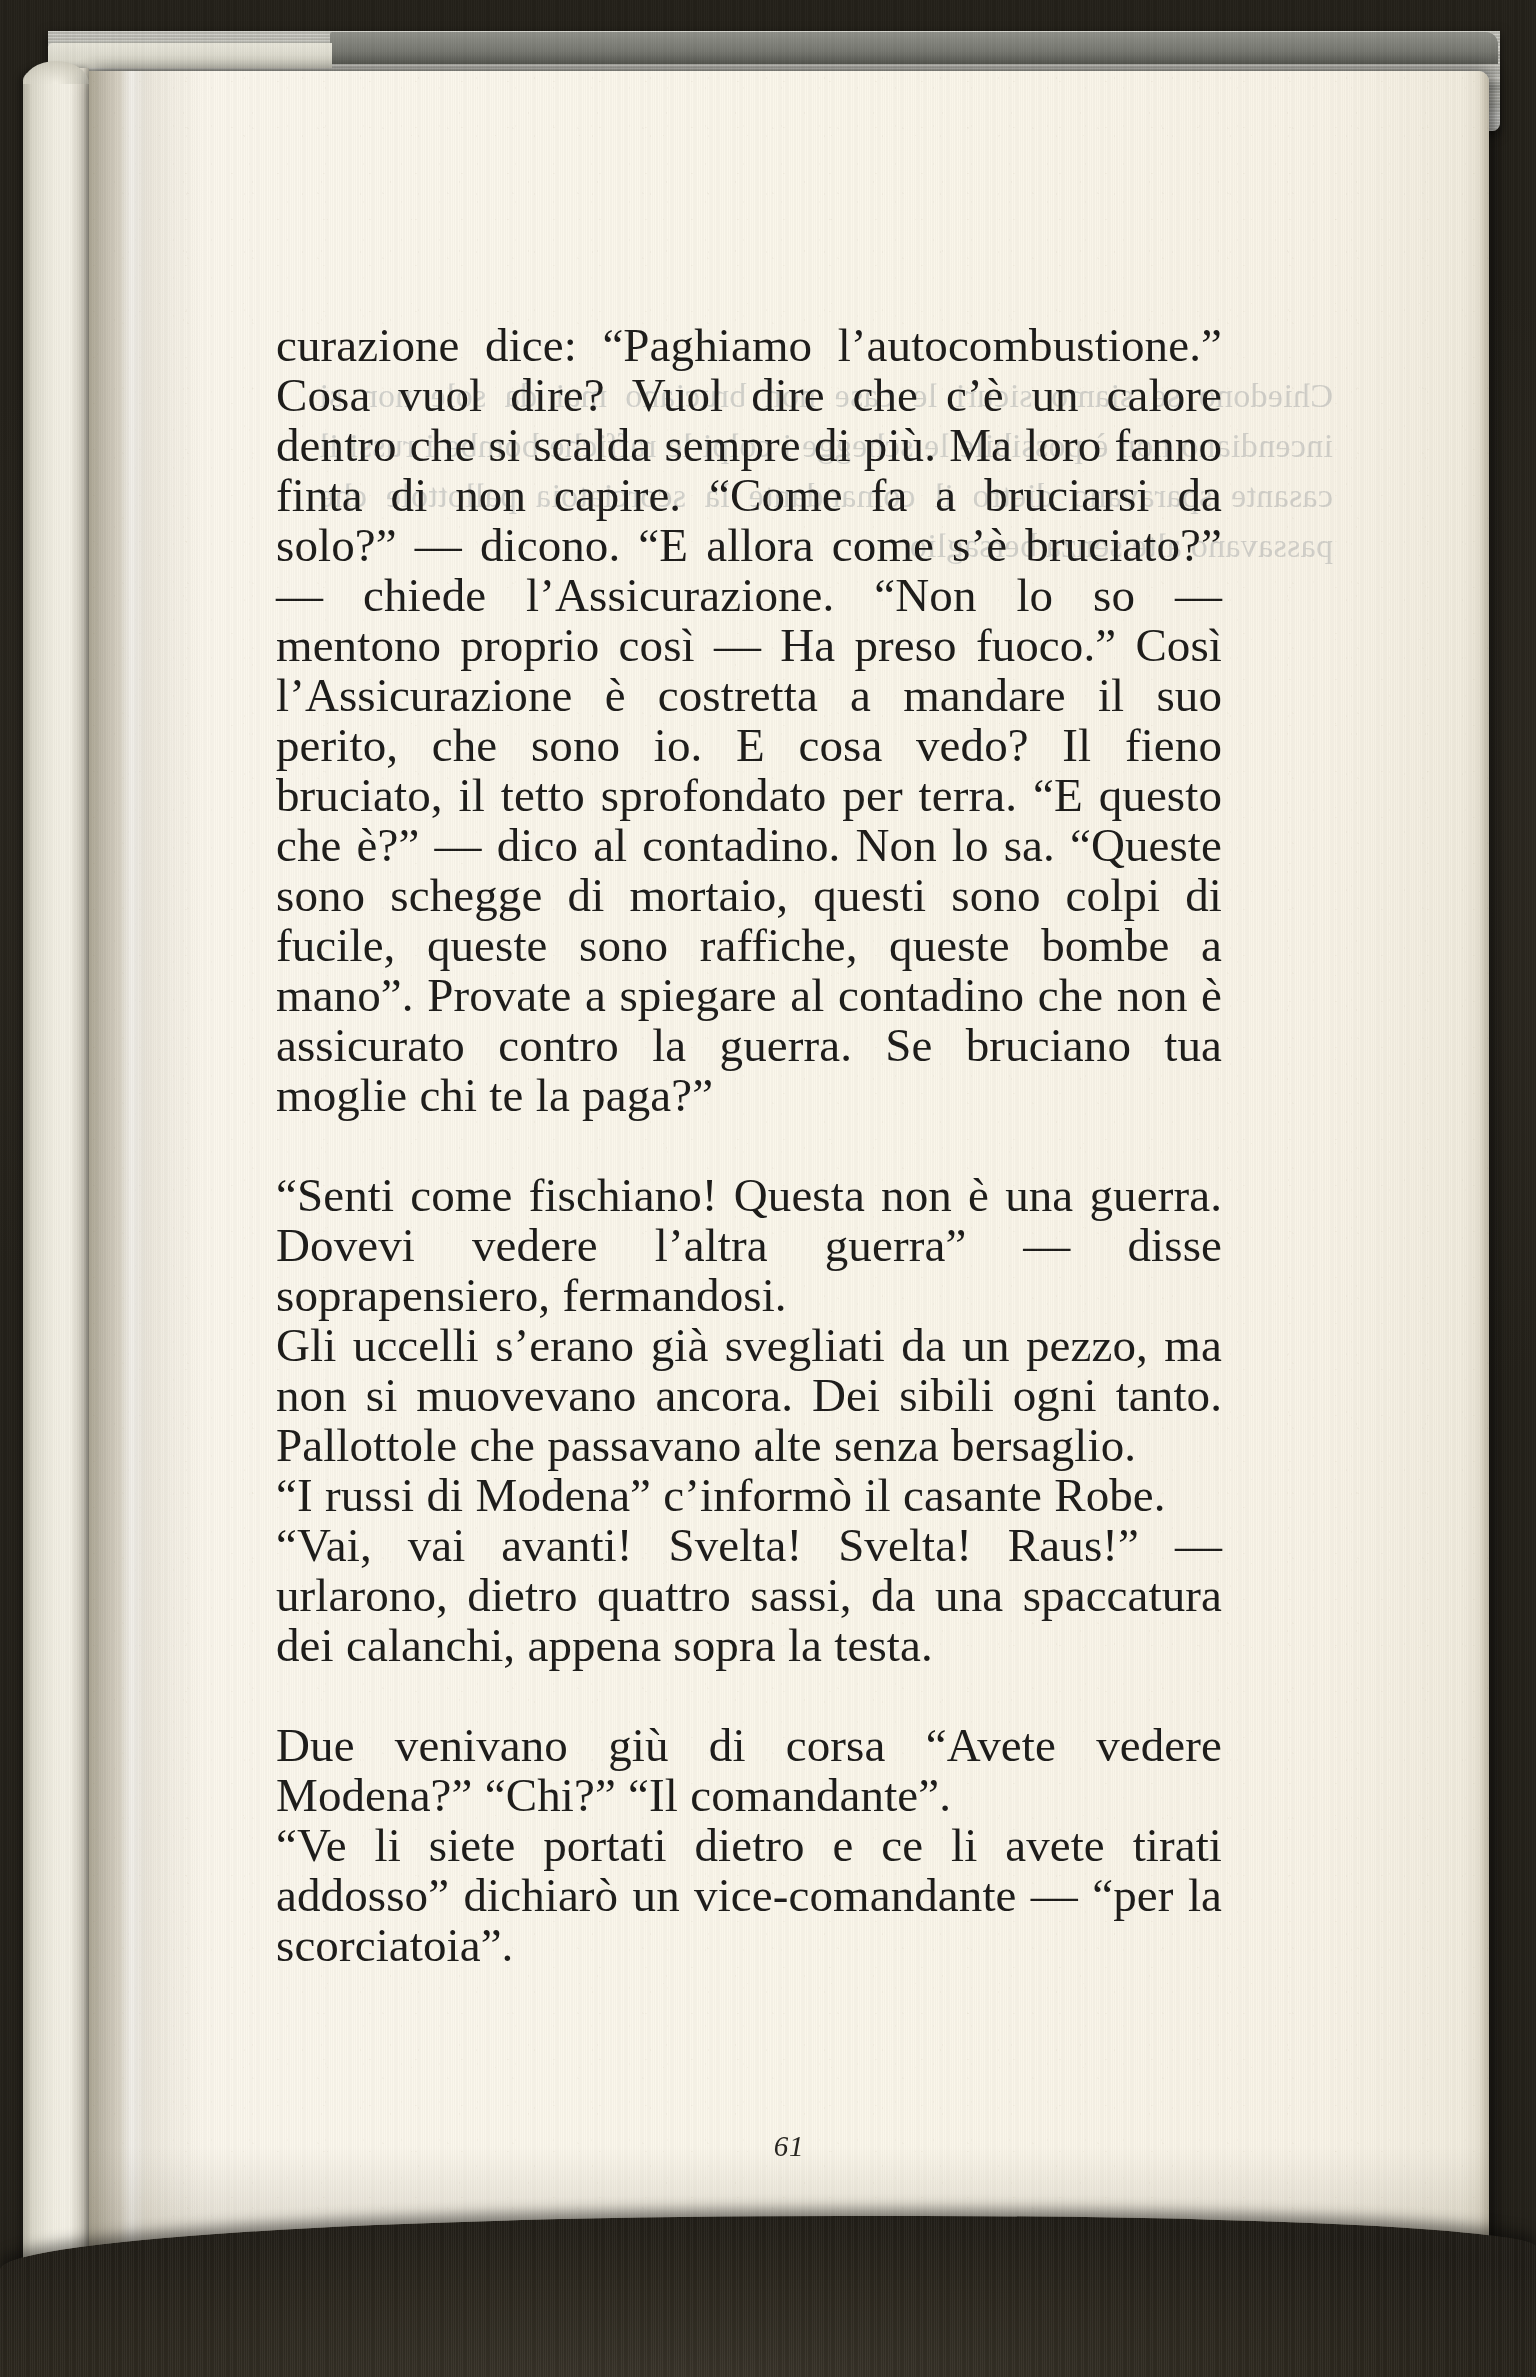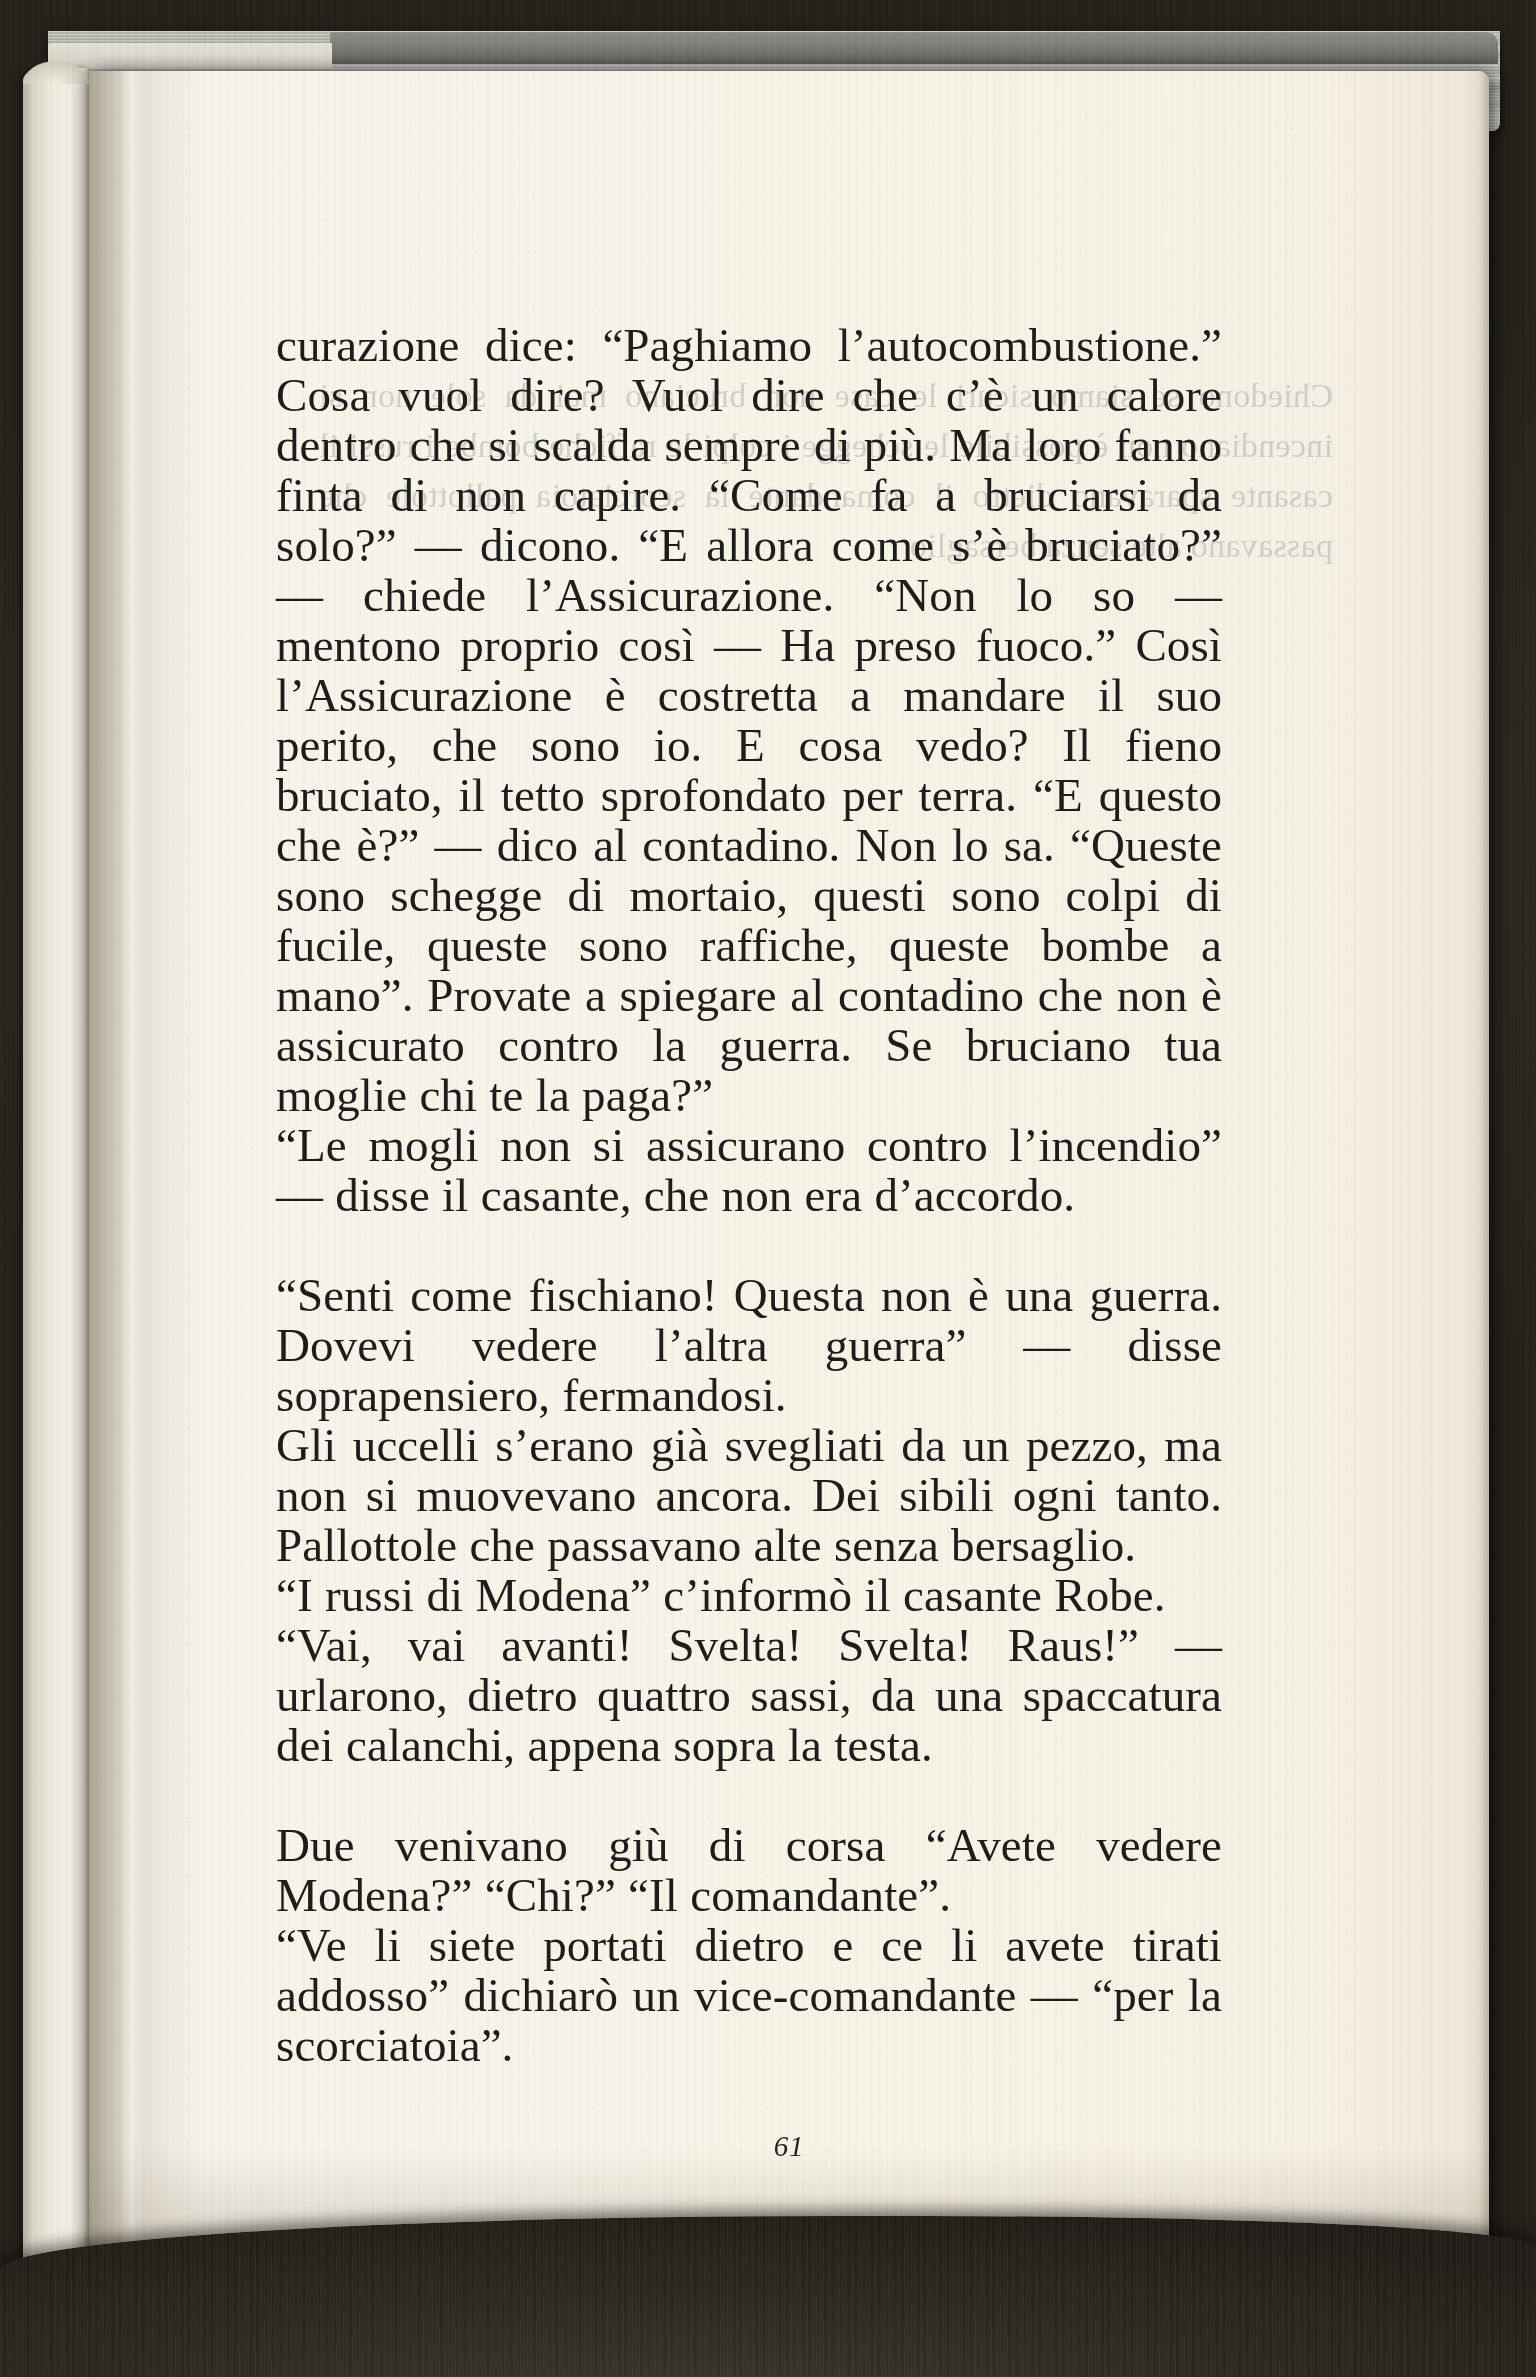--- a/index.html
+++ b/index.html
@@ -278,21 +278,20 @@
   <div class="page">
 
     <div class="showthrough">Chiedono se siamo sicuri le case non bruciano mai da sole non si incendiano non è possibile le schegge i colpi le raffiche bombe i russi il casante sparavano dietro il comandante la scorciatoia pallottole che passavano alte senza bersaglio</div>
 
     <div class="gutter-shadow"></div>
     <div class="fold-crease"></div>
     <div class="fore-edge"></div>
 
     <div class="textblock">
       <p class="warp">curazione dice: “Paghiamo l’autocombustione.” Cosa vuol dire? Vuol dire che c’è un calore dentro che si scalda sempre di più. Ma loro fanno finta di non capire. “Come fa a bruciarsi da solo?” — dicono. “E allora come s’è bruciato?” — chiede l’Assicurazione. “Non lo so — mentono proprio così — Ha preso fuoco.” Così l’Assicurazione è costretta a mandare il suo perito, che sono io. E cosa vedo? Il fieno bruciato, il tetto sprofondato per terra. “E questo che è?” — dico al contadino. Non lo sa. “Queste sono schegge di mortaio, questi sono colpi di fucile, queste sono raffiche, queste bombe a mano”. Provate a spiegare al contadino che non è assicurato contro la guerra. Se bruciano tua moglie chi te la paga?”</p>
-      <p class="warp">“Le mogli non si assicurano contro l’incendio” — disse il casante, che non era d’accordo.</p>
       <div class="para-gap"></div>
       <p class="warp">“Senti come fischiano! Questa non è una guerra. Dovevi vedere l’altra guerra” — disse soprapensiero, fermandosi.</p>
       <p class="warp">Gli uccelli s’erano già svegliati da un pezzo, ma non si muovevano ancora. Dei sibili ogni tanto. Pallottole che passavano alte senza bersaglio.</p>
       <p class="warp">“I russi di Modena” c’informò il casante Robe.</p>
       <p class="warp">“Vai, vai avanti! Svelta! Svelta! Raus!” — urlarono, dietro quattro sassi, da una spaccatura dei calanchi, appena sopra la testa.</p>
       <div class="para-gap"></div>
       <p class="warp">Due venivano giù di corsa “Avete vedere Modena?” “Chi?” “Il comandante”.</p>
       <p class="warp">“Ve li siete portati dietro e ce li avete tirati addosso” dichiarò un vice-comandante — “per la scorciatoia”.</p>
     </div>
 

